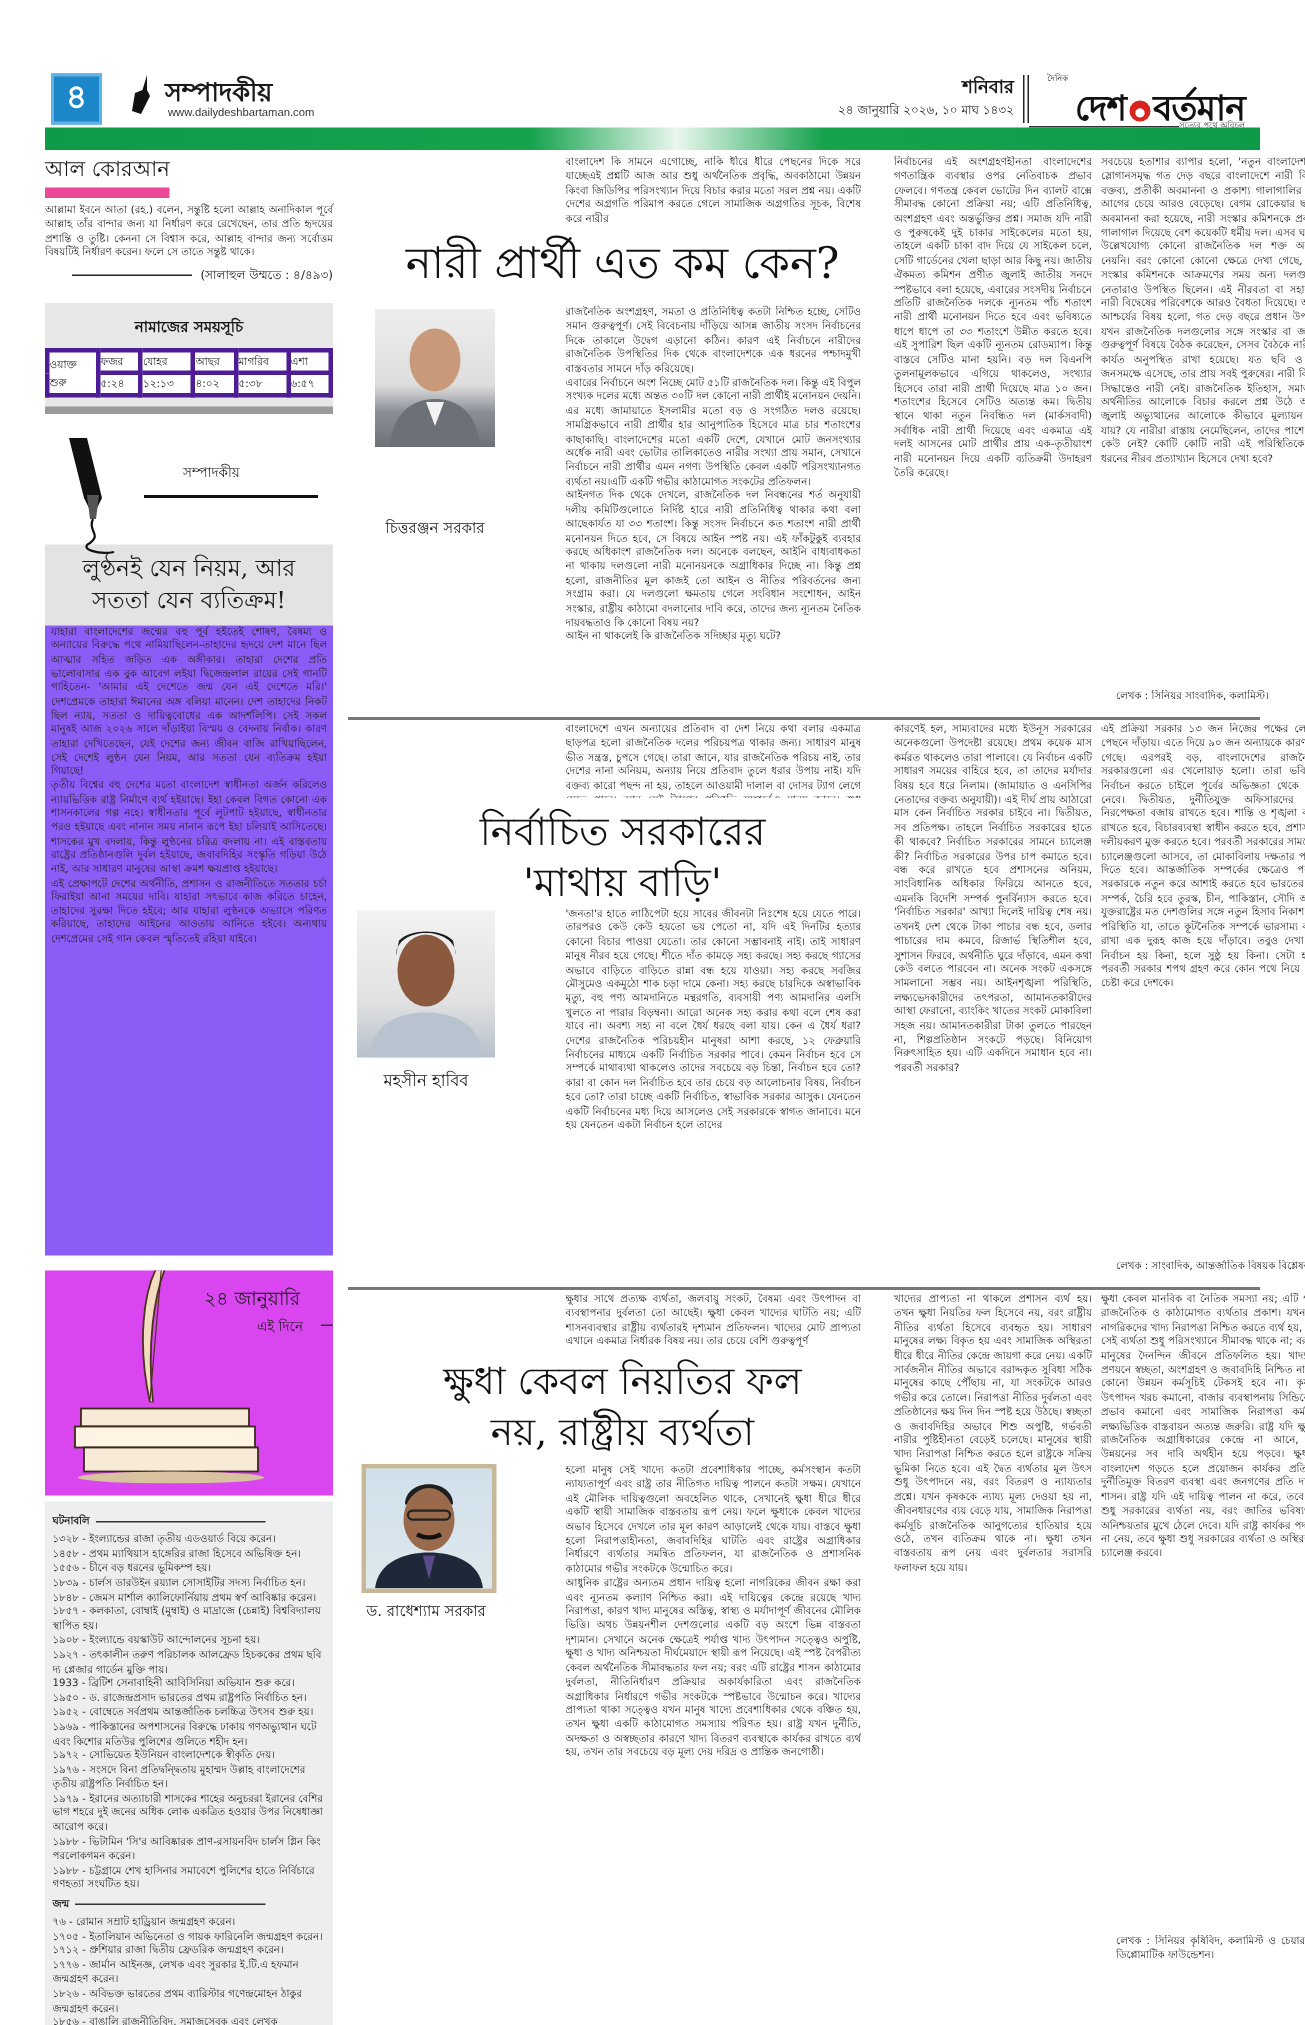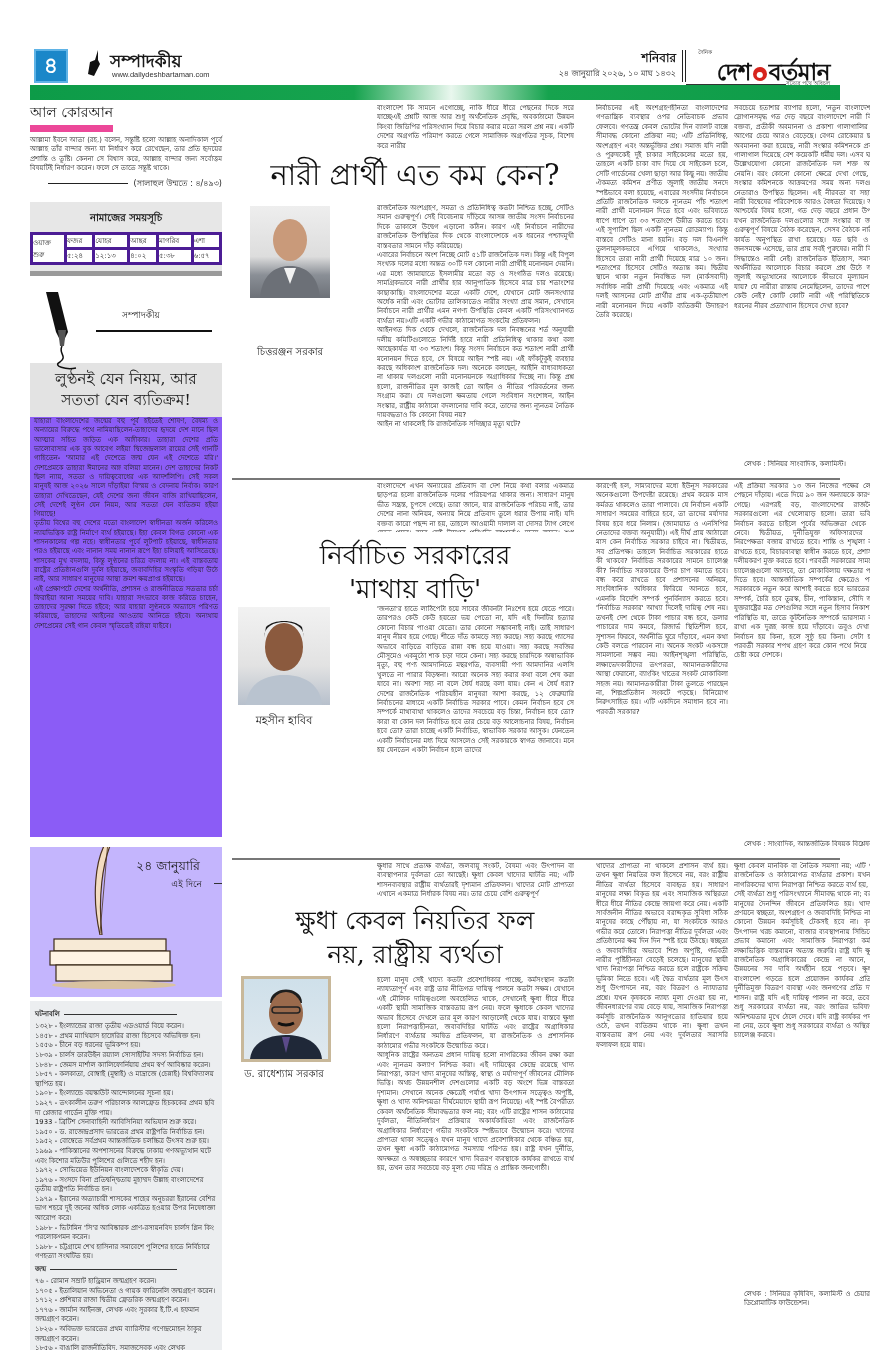--- a/index.html
+++ b/index.html
@@ -37,21 +37,21 @@
   table.prayer td { border: 3px solid #4c1d95; text-align: left; height: 13px; }
 
   .editorial-mark { position: relative; height: 95px; margin-top: 14px; }
   .pen-icon { position: absolute; left: 8px; top: 2px; width: 48px; height: 80px; }
   .editorial-label { position: absolute; left: 92px; top: 18px; font-size: 9px; }
   .editorial-rule { position: absolute; left: 66px; right: 10px; top: 40px; border-top: 2px solid #111; }
 
   .editorial-head { background: #e3e3e3; padding: 6px 4px; text-align: center; font-size: 15.5px; line-height: 21px; font-family: "DejaVu Serif", serif; margin-top: -22px; }
   .editorial-body { background: #8b5cf6; padding: 0 4px; height: 420px; overflow: hidden; }
 
-  .today-box { margin-top: 10px; height: 150px; background: #c4b5fd; position: relative; overflow: hidden; }
+  .today-box { margin-top: 10px; height: 150px; background: #d946ef; position: relative; overflow: hidden; }
   .today-box .feather { position: absolute; left: 56px; top: -8px; width: 30px; height: 96px; }
   .today-box .books { position: absolute; left: 18px; top: 86px; width: 130px; height: 56px; }
   .today-date { position: absolute; right: 22px; top: 10px; font-size: 12.5px; }
   .today-sub { position: absolute; right: 20px; top: 30px; font-size: 9px; }
   .today-line { position: absolute; right: -6px; top: 36px; width: 14px; border-top: 1px solid #333; }
 
   .history { background: #eceef0; padding: 6px 5px 10px; margin-top: 4px; height: 495px; overflow: hidden; }
   .hist-section { display: flex; align-items: center; font-size: 6.8px; font-weight: bold; margin: 1px 0 2px; }
   .hist-section .rule { flex: 1; border-top: 1px solid #333; margin-left: 4px; margin-right: 40px; }
   .hist-item { font-size: 6.8px; line-height: 9.6px; color: #222; }

